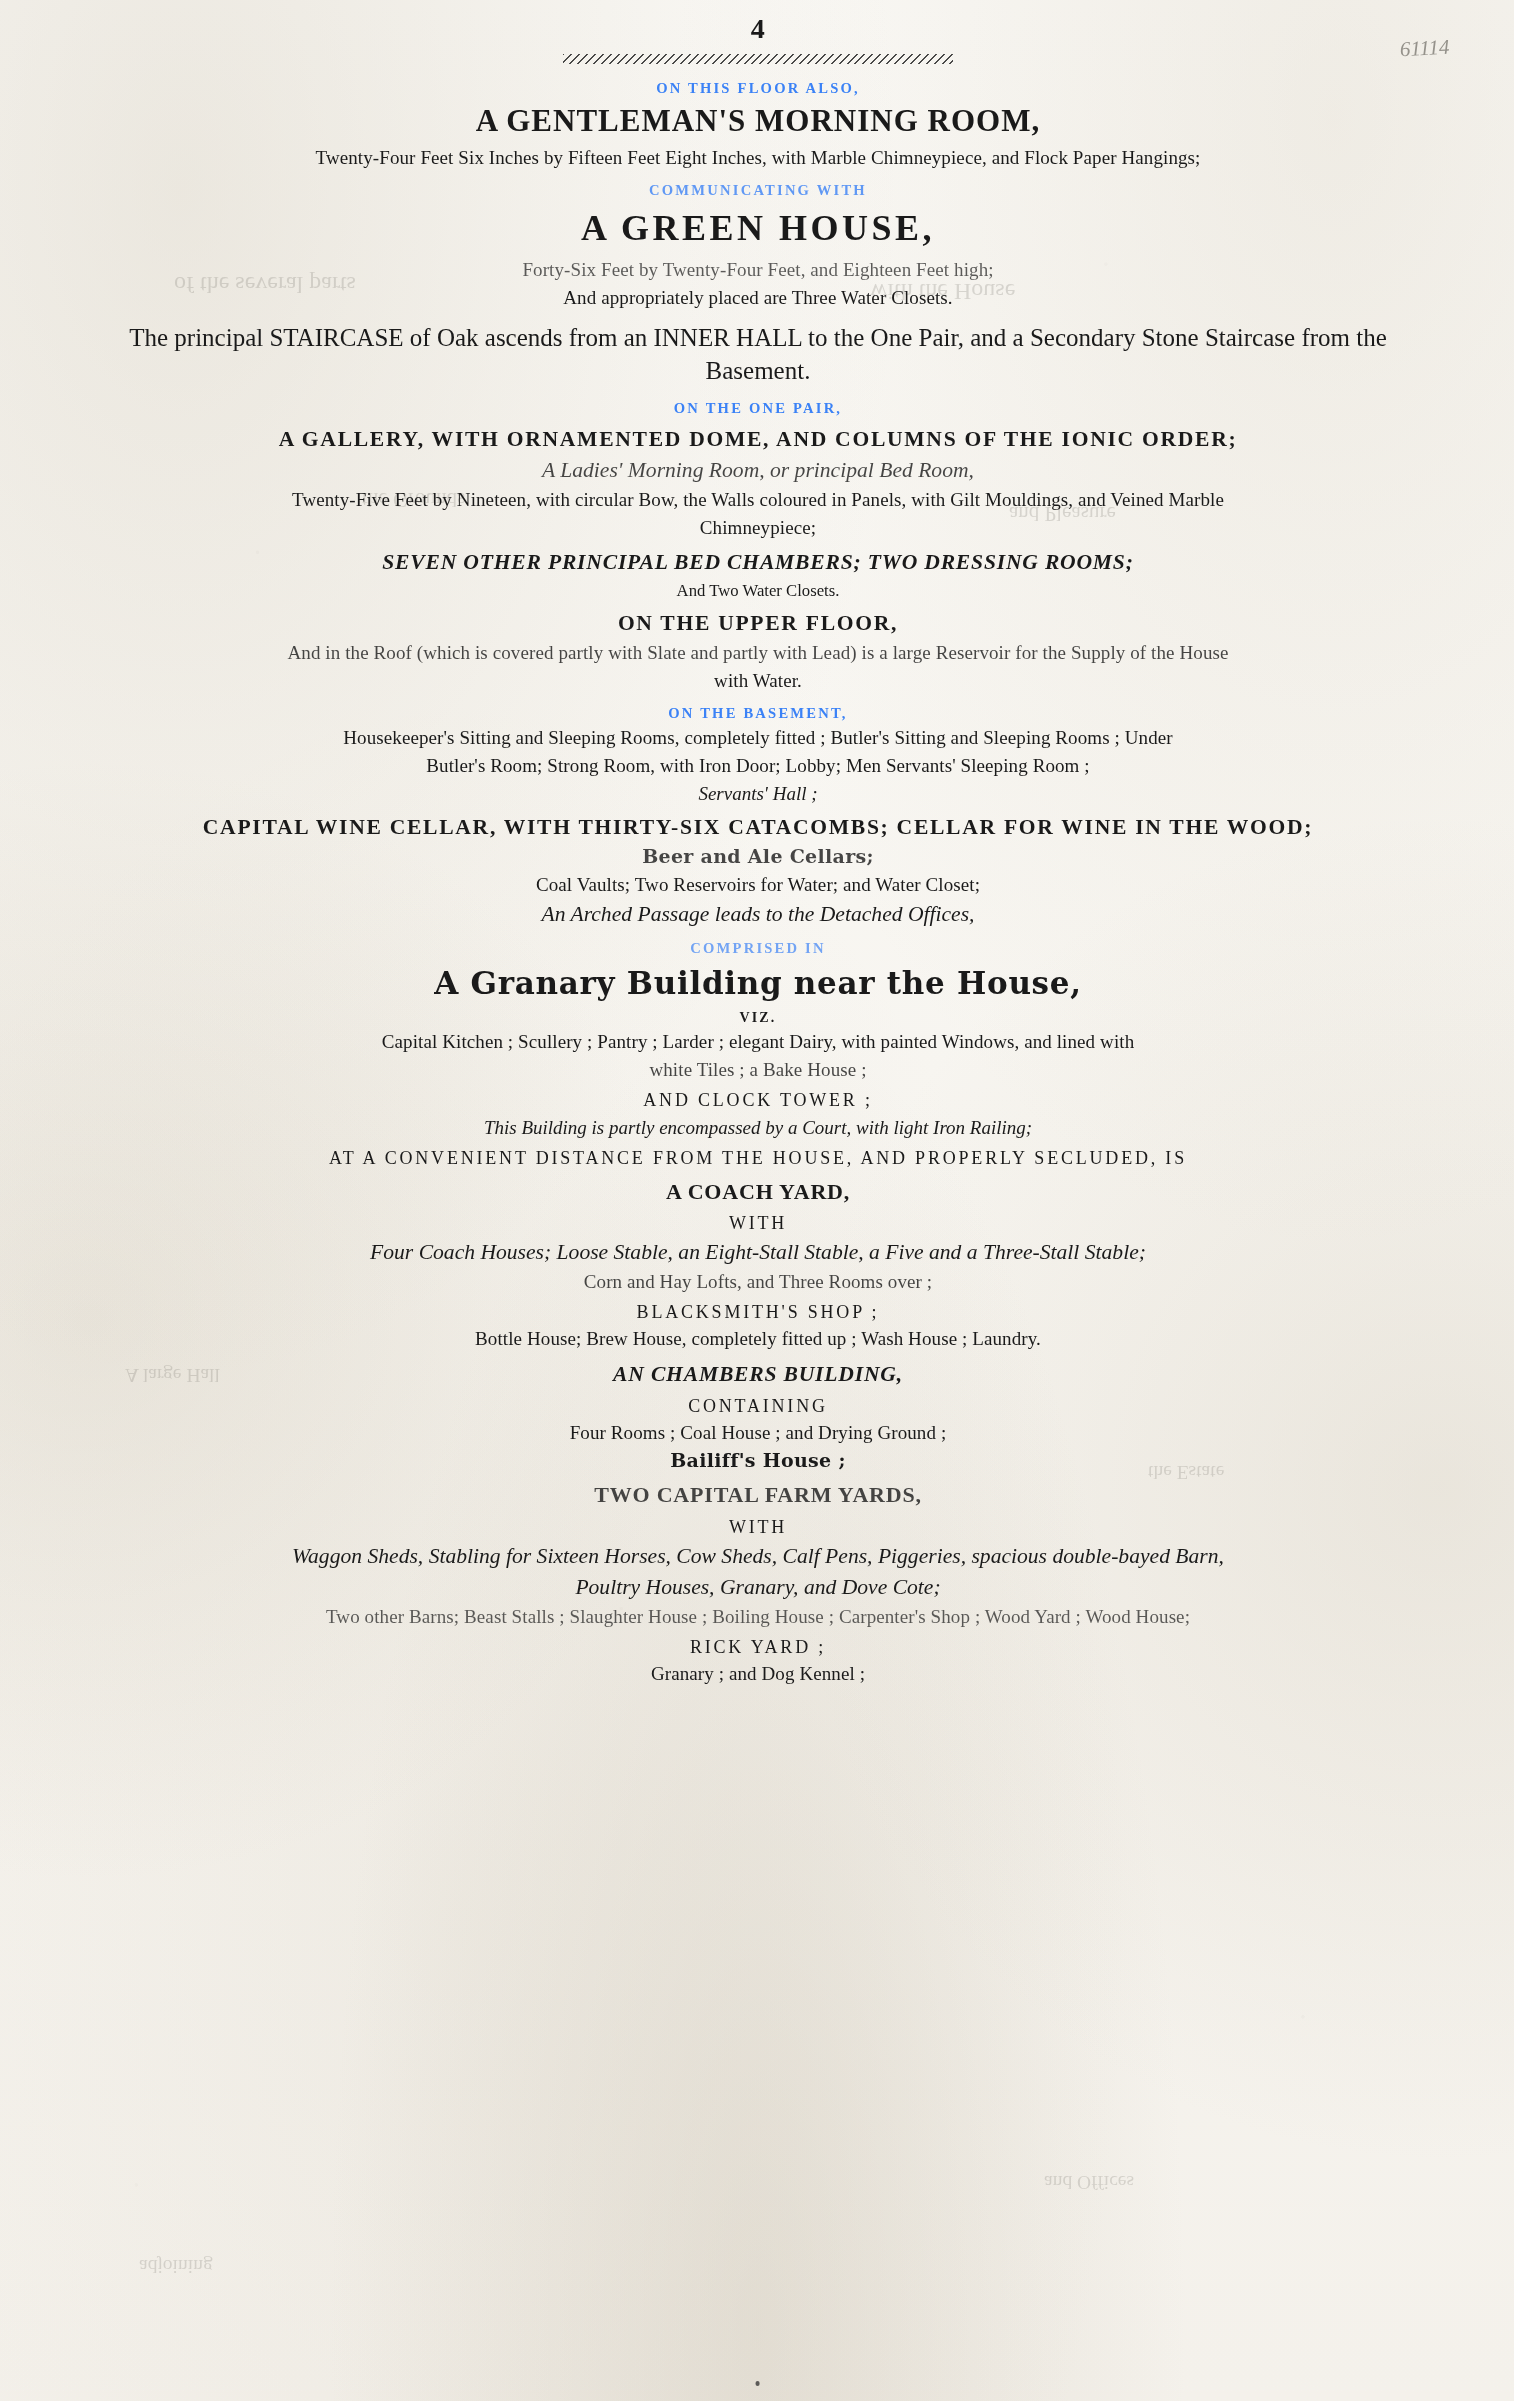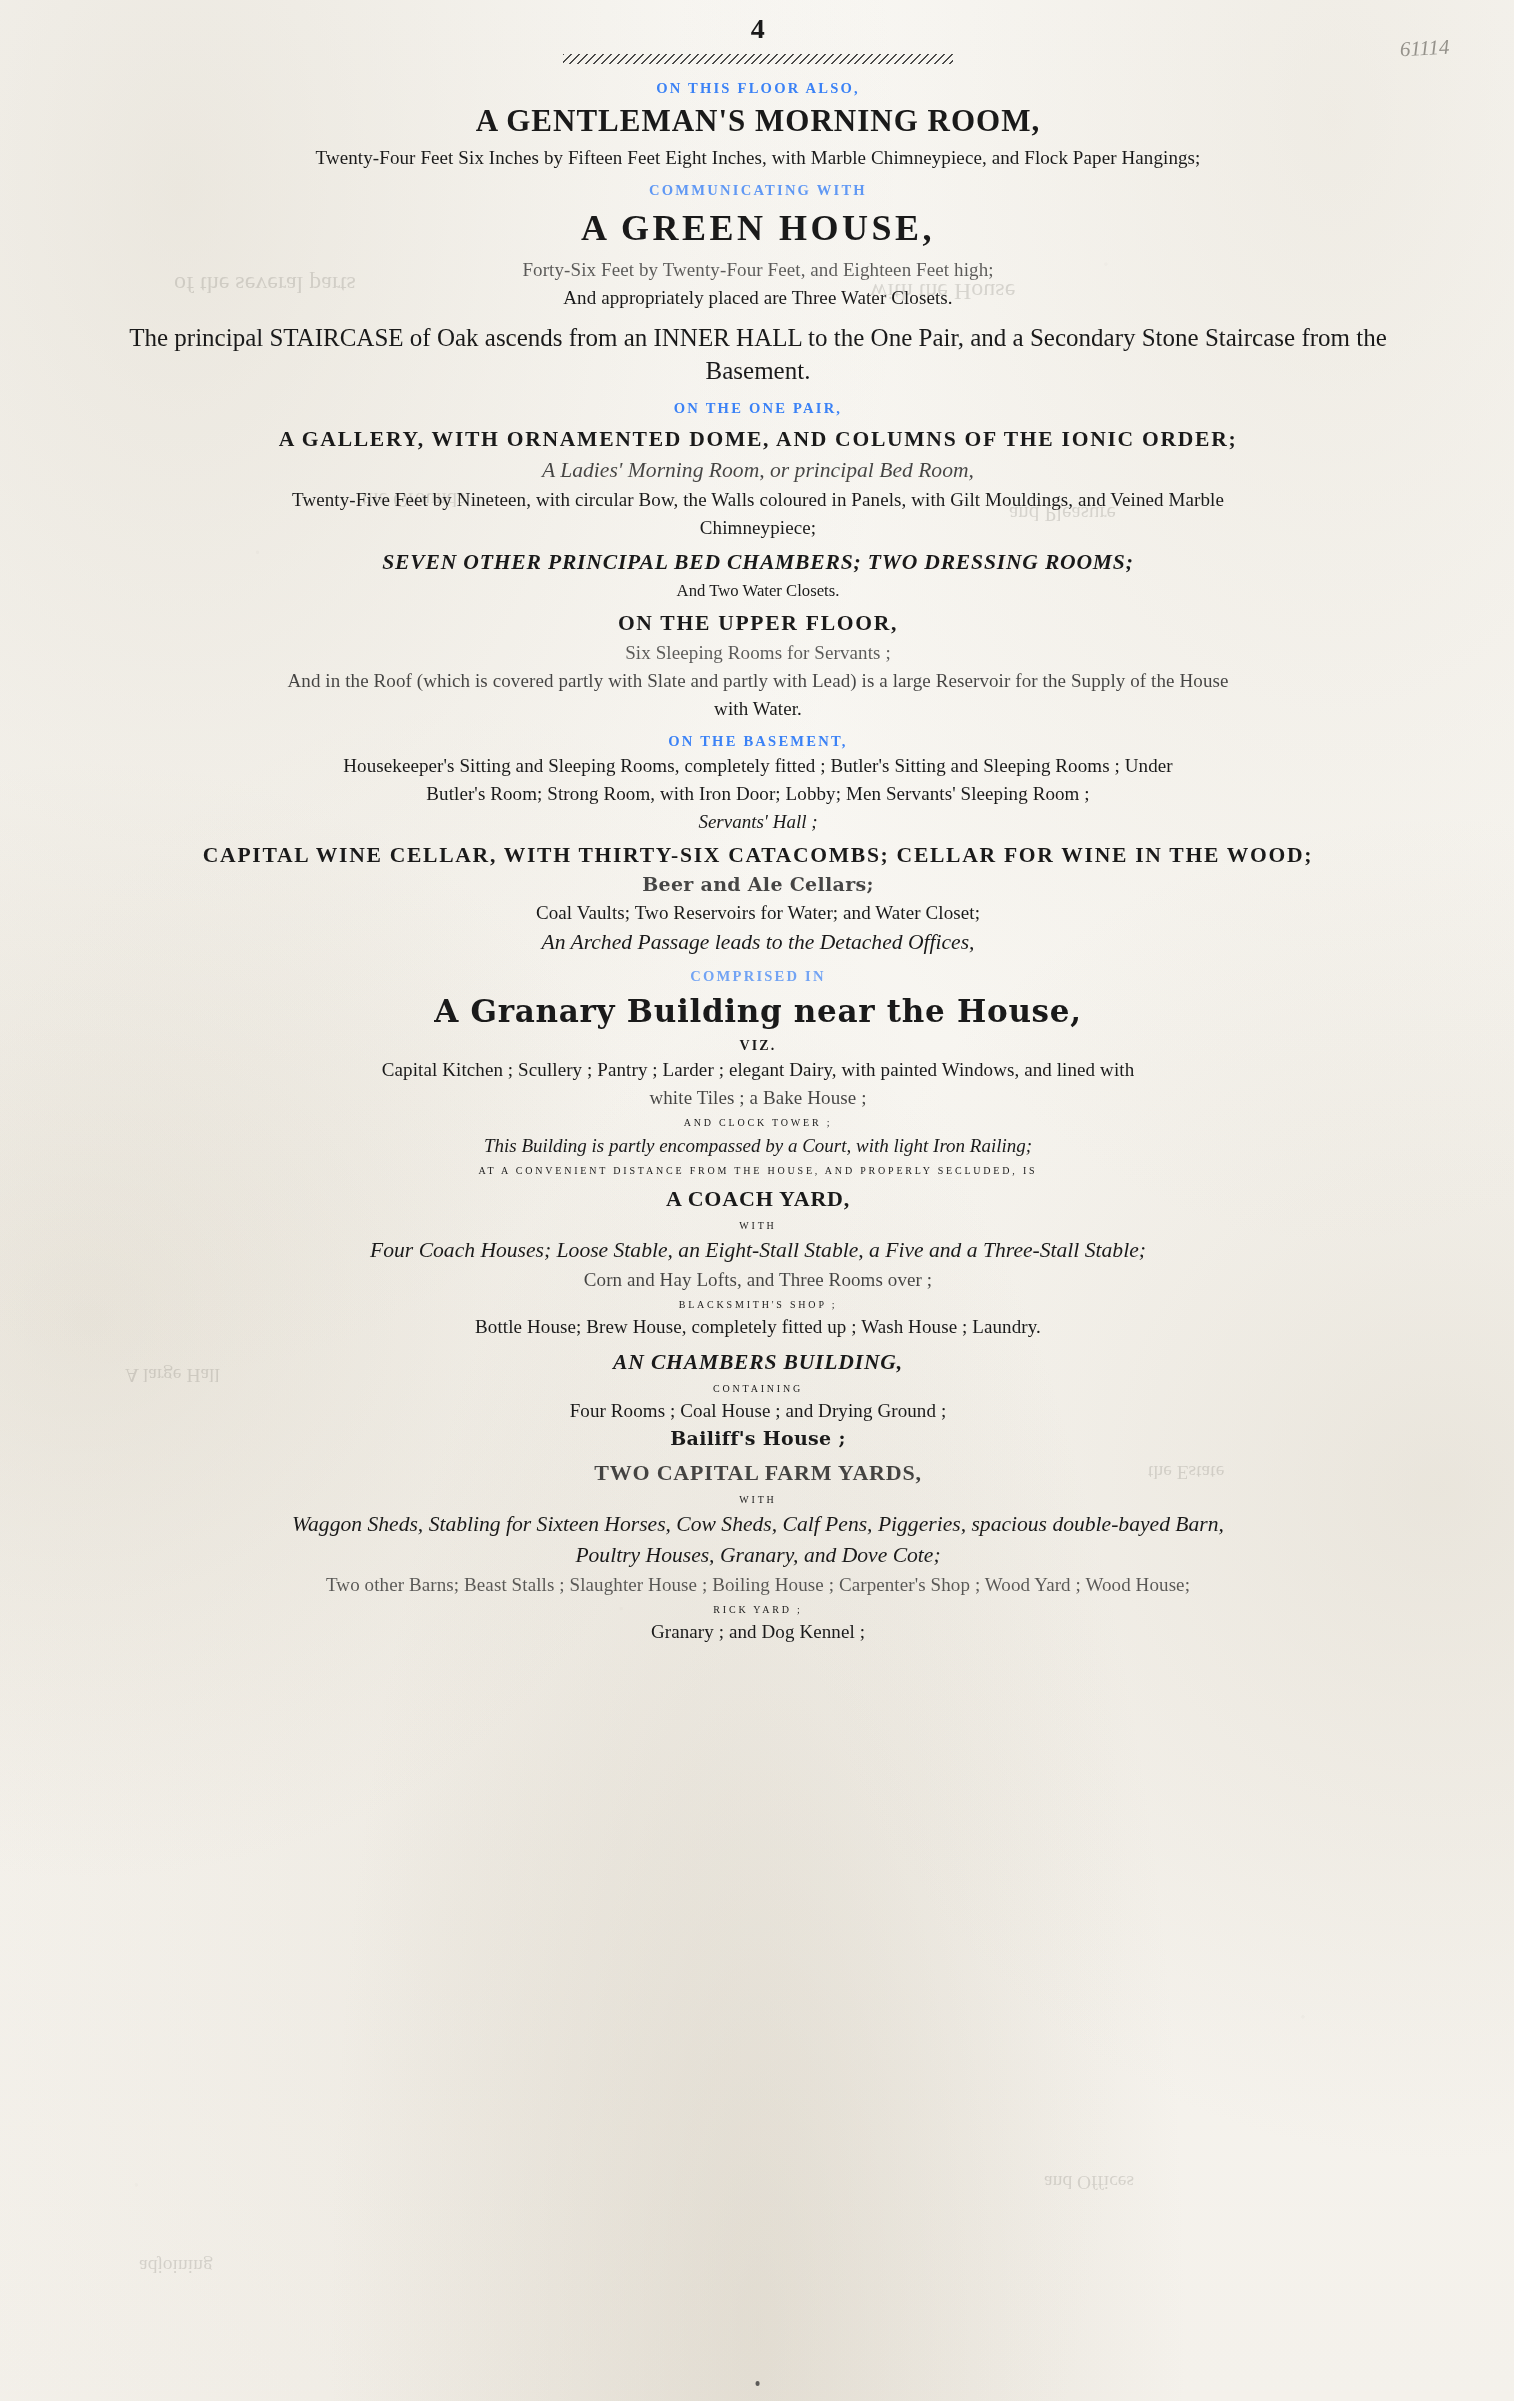--- a/index.html
+++ b/index.html
@@ -147,21 +147,21 @@
     margin: 7px 0 5.6px 0;
   }
   .t-blackletter-sm {
     font-family: "DejaVu Serif", serif;
     font-weight: 700;
     font-size: 19px;
     letter-spacing: 0.3px;
     margin: 4.2px 0;
   }
   .t-tiny-caps {
-    font-size: 10px;
+    font-size: 18px;
     letter-spacing: 2.8px;
     text-transform: uppercase;
     margin: 7px 0 4.2px 0;
     font-family: Liberation Serif, serif;
   }
   .t-viz {
     font-size: 14px;
     letter-spacing: 2.1px;
     margin: 5.6px 0 2.8px 0;
     font-weight: 600;
@@ -219,21 +219,20 @@
       <div class="line t-body">And appropriately placed are Three Water Closets.</div>
       <div class="line t-large-body">The principal STAIRCASE of Oak ascends from an INNER HALL to the One Pair, and a Secondary Stone Staircase from the Basement.</div>
       <div class="line t-smallcaps">ON THE ONE PAIR,</div>
       <div class="line t-caps-med">A GALLERY, WITH ORNAMENTED DOME, AND COLUMNS OF THE IONIC ORDER;</div>
       <div class="line t-ital faded">A Ladies' Morning Room, or principal Bed Room,</div>
       <div class="line t-body">Twenty-Five Feet by Nineteen, with circular Bow, the Walls coloured in Panels, with Gilt Mouldings, and Veined Marble</div>
       <div class="line t-body">Chimneypiece;</div>
       <div class="line t-ital-caps">SEVEN OTHER PRINCIPAL BED CHAMBERS; TWO DRESSING ROOMS;</div>
       <div class="line t-body-sm">And Two Water Closets.</div>
       <div class="line t-caps-med">ON THE UPPER FLOOR,</div>
-      <div class="line t-body faded2">Six Sleeping Rooms for Servants ;</div>
       <div class="line t-body faded">And in the Roof (which is covered partly with Slate and partly with Lead) is a large Reservoir for the Supply of the House</div>
       <div class="line t-body">with Water.</div>
       <div class="line t-smallcaps">ON THE BASEMENT,</div>
       <div class="line t-body">Housekeeper's Sitting and Sleeping Rooms, completely fitted ; Butler's Sitting and Sleeping Rooms ;  Under</div>
       <div class="line t-body">Butler's Room; Strong Room, with Iron Door; Lobby;  Men Servants' Sleeping Room ;</div>
       <div class="line t-ital-sm">Servants' Hall ;</div>
       <div class="line t-caps-med">CAPITAL WINE CELLAR, WITH THIRTY-SIX CATACOMBS; CELLAR FOR WINE IN THE WOOD;</div>
       <div class="line t-blackletter-sm faded">Beer and Ale Cellars;</div>
       <div class="line t-body">Coal Vaults; Two Reservoirs for Water; and Water Closet;</div>
       <div class="line t-ital">An Arched Passage leads to the Detached Offices,</div>

